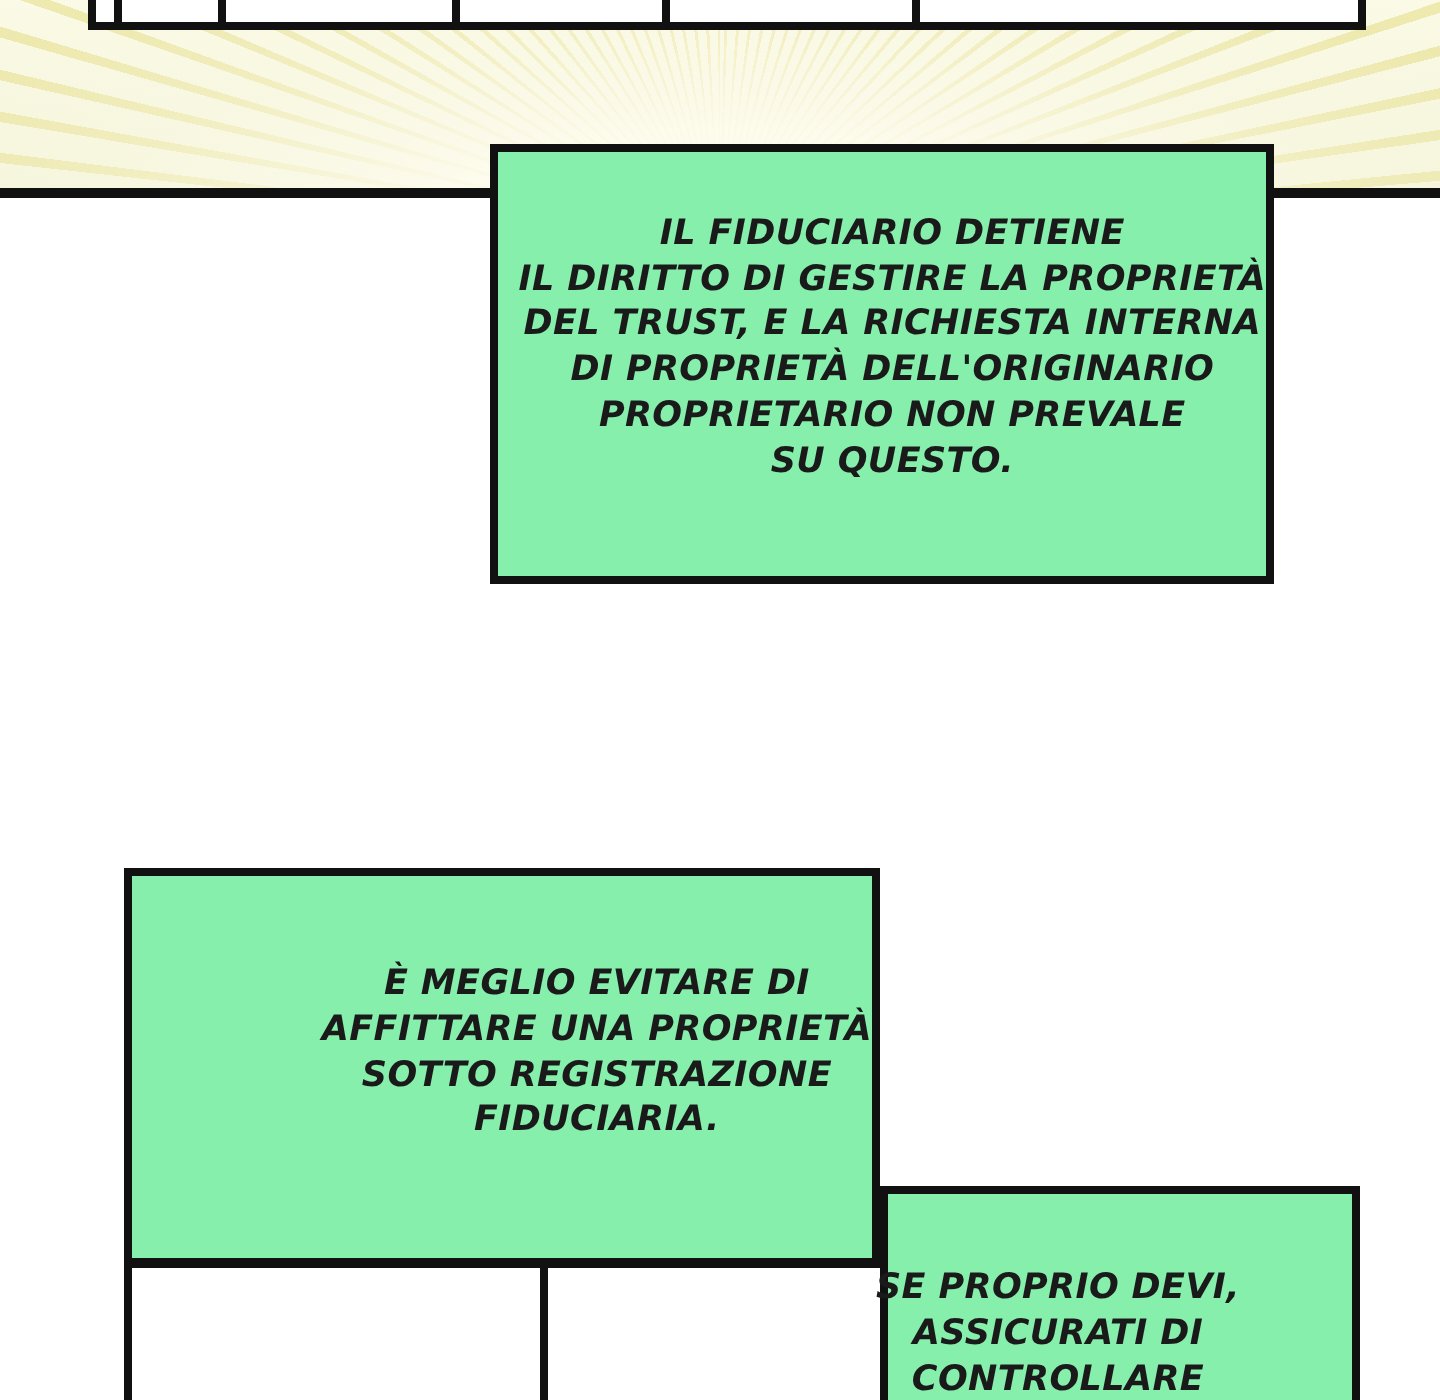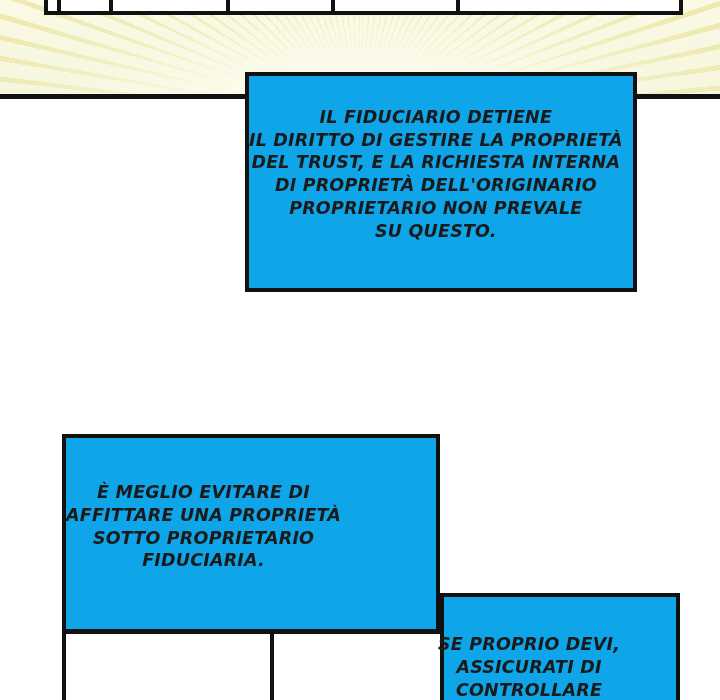--- a/index.html
+++ b/index.html
@@ -84,26 +84,26 @@
     left: 0;
     top: 94px;
     width: 720px;
     height: 5px;
     background: #111111;
   }
 
   
   .caption-box {
     position: absolute;
-    background: #0ea5e9;
+    background: #86efac;
     border: 4px solid #111111;
     box-sizing: border-box;
     display: flex;
     align-items: center;
-    justify-content: flex-start;
+    justify-content: flex-end;
   }
   .caption-text {
     font-family: "DejaVu Sans", sans-serif;
     font-style: italic;
     font-weight: 600;
     color: #1a1a1a;
     text-align: center;
     line-height: 1.30;
     letter-spacing: 0.2px;
     white-space: pre-line;
@@ -209,21 +209,21 @@
 IL DIRITTO DI GESTIRE LA PROPRIETÀ
 DEL TRUST, E LA RICHIESTA INTERNA
 DI PROPRIETÀ DELL'ORIGINARIO
 PROPRIETARIO NON PREVALE
 SU QUESTO.</div>
   </div>
 
   <div class="caption-box" id="box-2">
     <div class="caption-text">È MEGLIO EVITARE  DI
 AFFITTARE UNA PROPRIETÀ
-SOTTO PROPRIETARIO
+SOTTO REGISTRAZIONE
 FIDUCIARIA.</div>
   </div>
 
   <div id="box-2-tail"></div>
   <div id="box-2-tail-cap"></div>
   <div class="seam-patch"></div>
 
   <div class="caption-box" id="box-3">
     <div class="caption-text">SE PROPRIO DEVI,
 ASSICURATI DI CONTROLLARE

